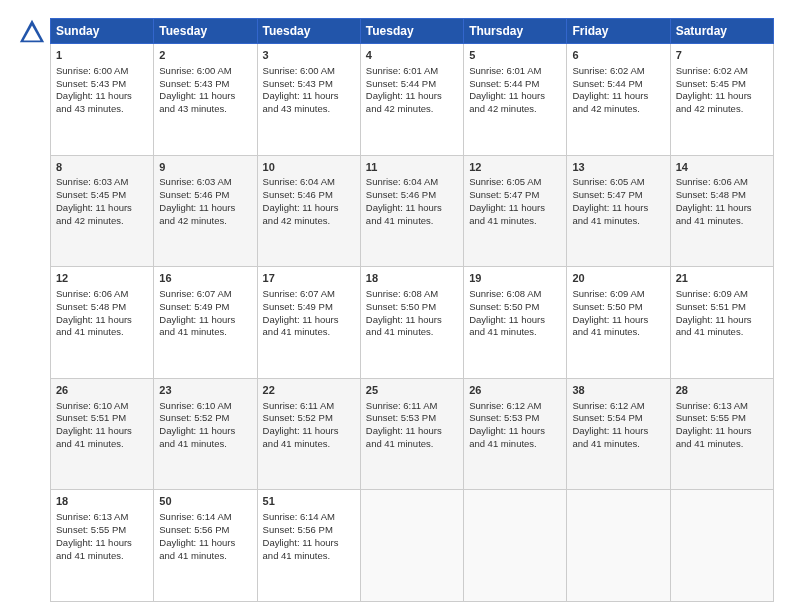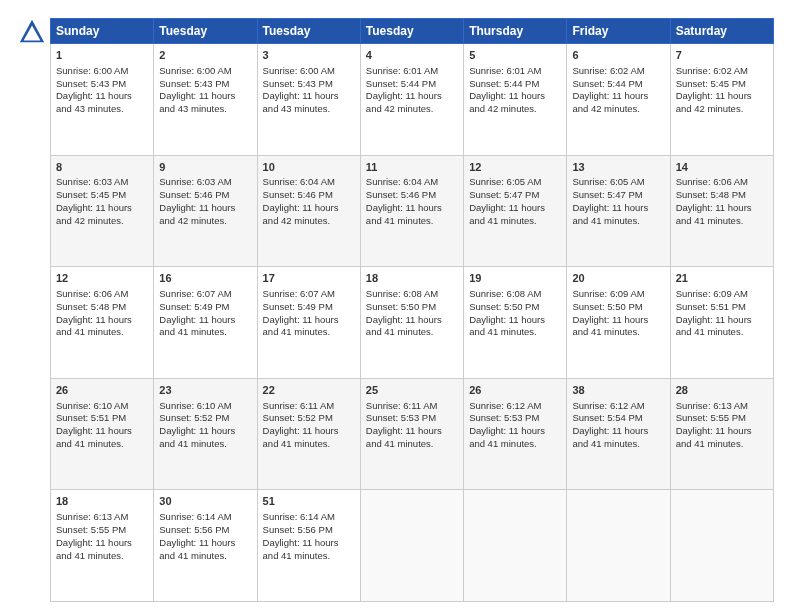--- a/index.html
+++ b/index.html
@@ -163,21 +163,21 @@
           <td><span class="day-num">26</span><span>Sunrise: 6:10 AM</span><br><span>Sunset: 5:51 PM</span><br><span>Daylight: 11 hours and 41 minutes.</span></td>
           <td><span class="day-num">23</span><span>Sunrise: 6:10 AM</span><br><span>Sunset: 5:52 PM</span><br><span>Daylight: 11 hours and 41 minutes.</span></td>
           <td><span class="day-num">22</span><span>Sunrise: 6:11 AM</span><br><span>Sunset: 5:52 PM</span><br><span>Daylight: 11 hours and 41 minutes.</span></td>
           <td><span class="day-num">25</span><span>Sunrise: 6:11 AM</span><br><span>Sunset: 5:53 PM</span><br><span>Daylight: 11 hours and 41 minutes.</span></td>
           <td><span class="day-num">26</span><span>Sunrise: 6:12 AM</span><br><span>Sunset: 5:53 PM</span><br><span>Daylight: 11 hours and 41 minutes.</span></td>
           <td><span class="day-num">38</span><span>Sunrise: 6:12 AM</span><br><span>Sunset: 5:54 PM</span><br><span>Daylight: 11 hours and 41 minutes.</span></td>
           <td><span class="day-num">28</span><span>Sunrise: 6:13 AM</span><br><span>Sunset: 5:55 PM</span><br><span>Daylight: 11 hours and 41 minutes.</span></td>
         </tr>
         <tr>
           <td><span class="day-num">18</span><span>Sunrise: 6:13 AM</span><br><span>Sunset: 5:55 PM</span><br><span>Daylight: 11 hours and 41 minutes.</span></td>
-          <td><span class="day-num">30</span><span>Sunrise: 6:14 AM</span><br><span>Sunset: 5:56 PM</span><br><span>Daylight: 11 hours and 41 minutes.</span></td>
+          <td><span class="day-num">50</span><span>Sunrise: 6:14 AM</span><br><span>Sunset: 5:56 PM</span><br><span>Daylight: 11 hours and 41 minutes.</span></td>
           <td><span class="day-num">51</span><span>Sunrise: 6:14 AM</span><br><span>Sunset: 5:56 PM</span><br><span>Daylight: 11 hours and 41 minutes.</span></td>
           <td class="empty"></td>
           <td class="empty"></td>
           <td class="empty"></td>
           <td class="empty"></td>
         </tr>
       </tbody>
   </table>
 </div>
 

